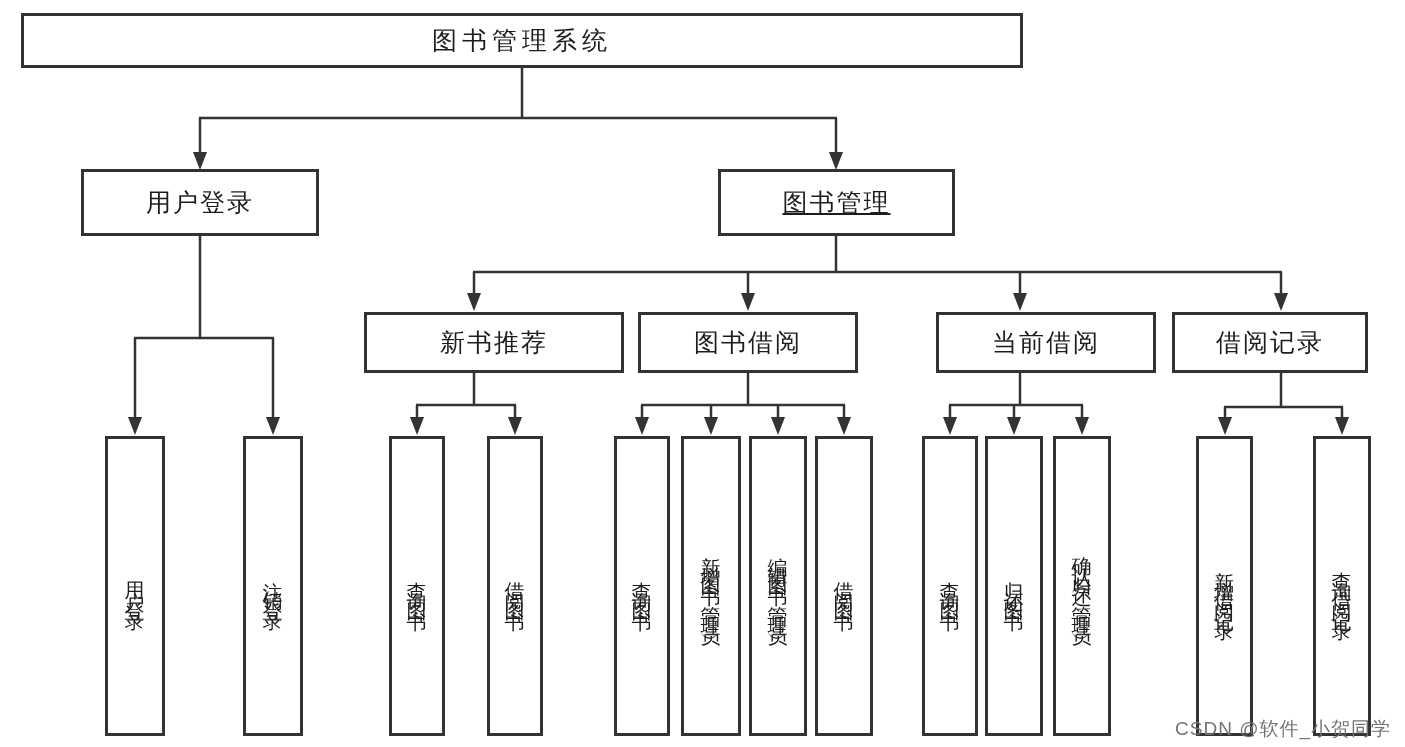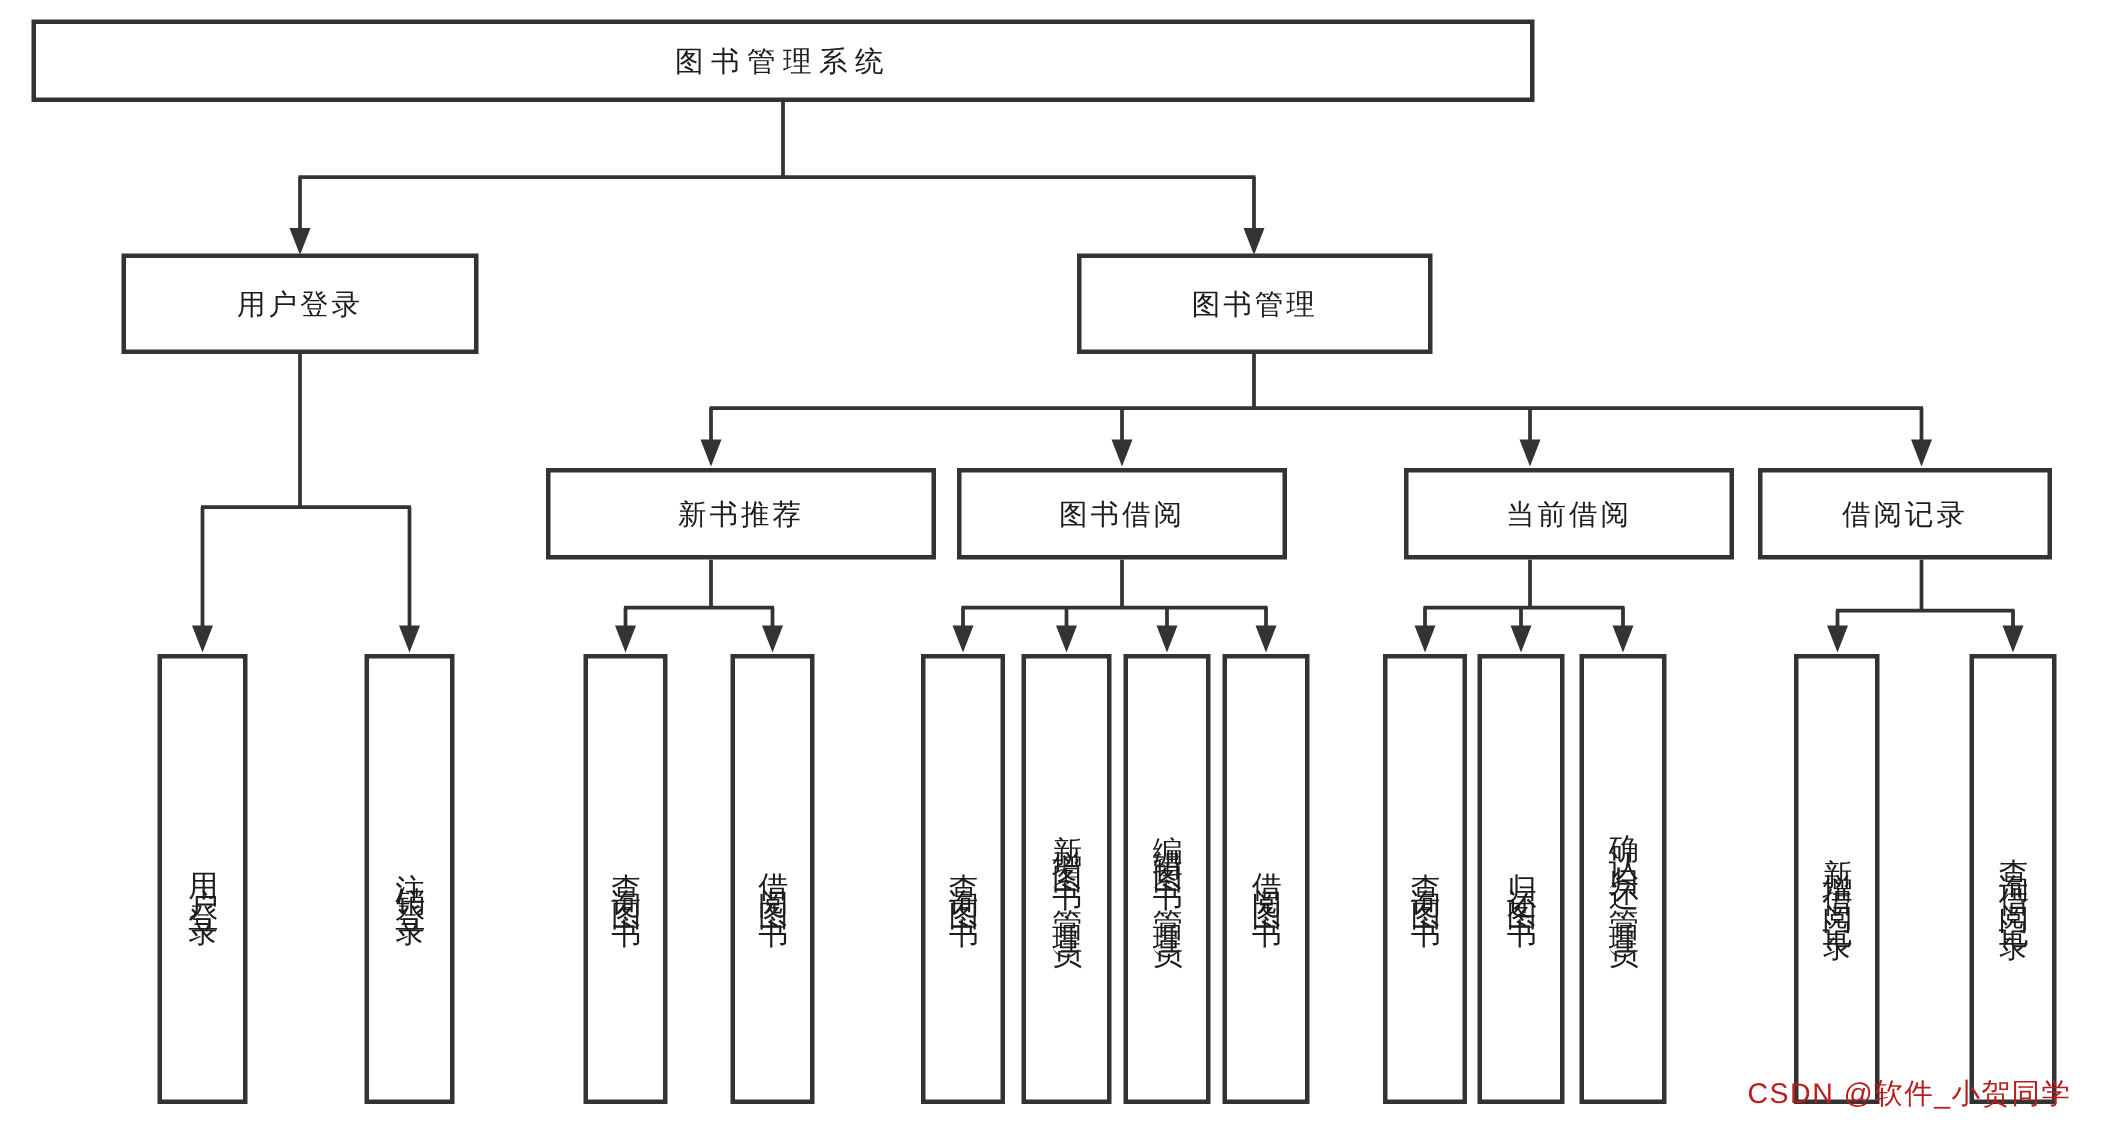--- a/index.html
+++ b/index.html
@@ -12,34 +12,34 @@
   }
   .canvas svg{position:absolute;left:0;top:0;}
   .box{
     position:absolute;
     box-sizing:border-box;
     background:#ffffff;
     border:3px solid #333333;
     display:flex;align-items:center;justify-content:center;
     color:#1c1c1c;
   }
-  .h .label{font-size:19px;letter-spacing:2px;white-space:nowrap;}
+  .h .label{font-size:25px;letter-spacing:2px;white-space:nowrap;}
   .root .label{letter-spacing:5px;}
   .v .label{
     writing-mode:vertical-rl;
     text-orientation:mixed;
     font-size:20px;
     letter-spacing:10px;
     line-height:1;
   }
   .watermark{
     position:absolute;
-    right:24px;bottom:5px;
+    right:14px;bottom:5px;
     font-size:19px;
-    color:#b91c1c;
+    color:#737373;
     letter-spacing:1px;
     z-index:5;
     white-space:nowrap;
     margin-top:23px;
   }
 </style>
 </head>
 <body>
 
 <div class="canvas">
@@ -110,21 +110,21 @@
     </g>
   </svg>
 
   <div class="box h root" style="left:21px;top:13px;width:1002px;height:55px;">
     <span class="label">图书管理系统</span>
   </div>
 
   <div class="box h" style="left:81px;top:169px;width:238px;height:67px;">
     <span class="label">用户登录</span>
   </div>
-  <div class="box h" style="left:718px;top:169px;width:237px;height:67px;">
+  <div class="box h" style="left:718px;top:169px;width:237px;height:67px;text-decoration:underline;">
     <span class="label">图书管理</span>
   </div>
 
   <div class="box h" style="left:364px;top:312px;width:260px;height:61px;">
     <span class="label">新书推荐</span>
   </div>
   <div class="box h" style="left:638px;top:312px;width:220px;height:61px;">
     <span class="label">图书借阅</span>
   </div>
   <div class="box h" style="left:936px;top:312px;width:220px;height:61px;">

